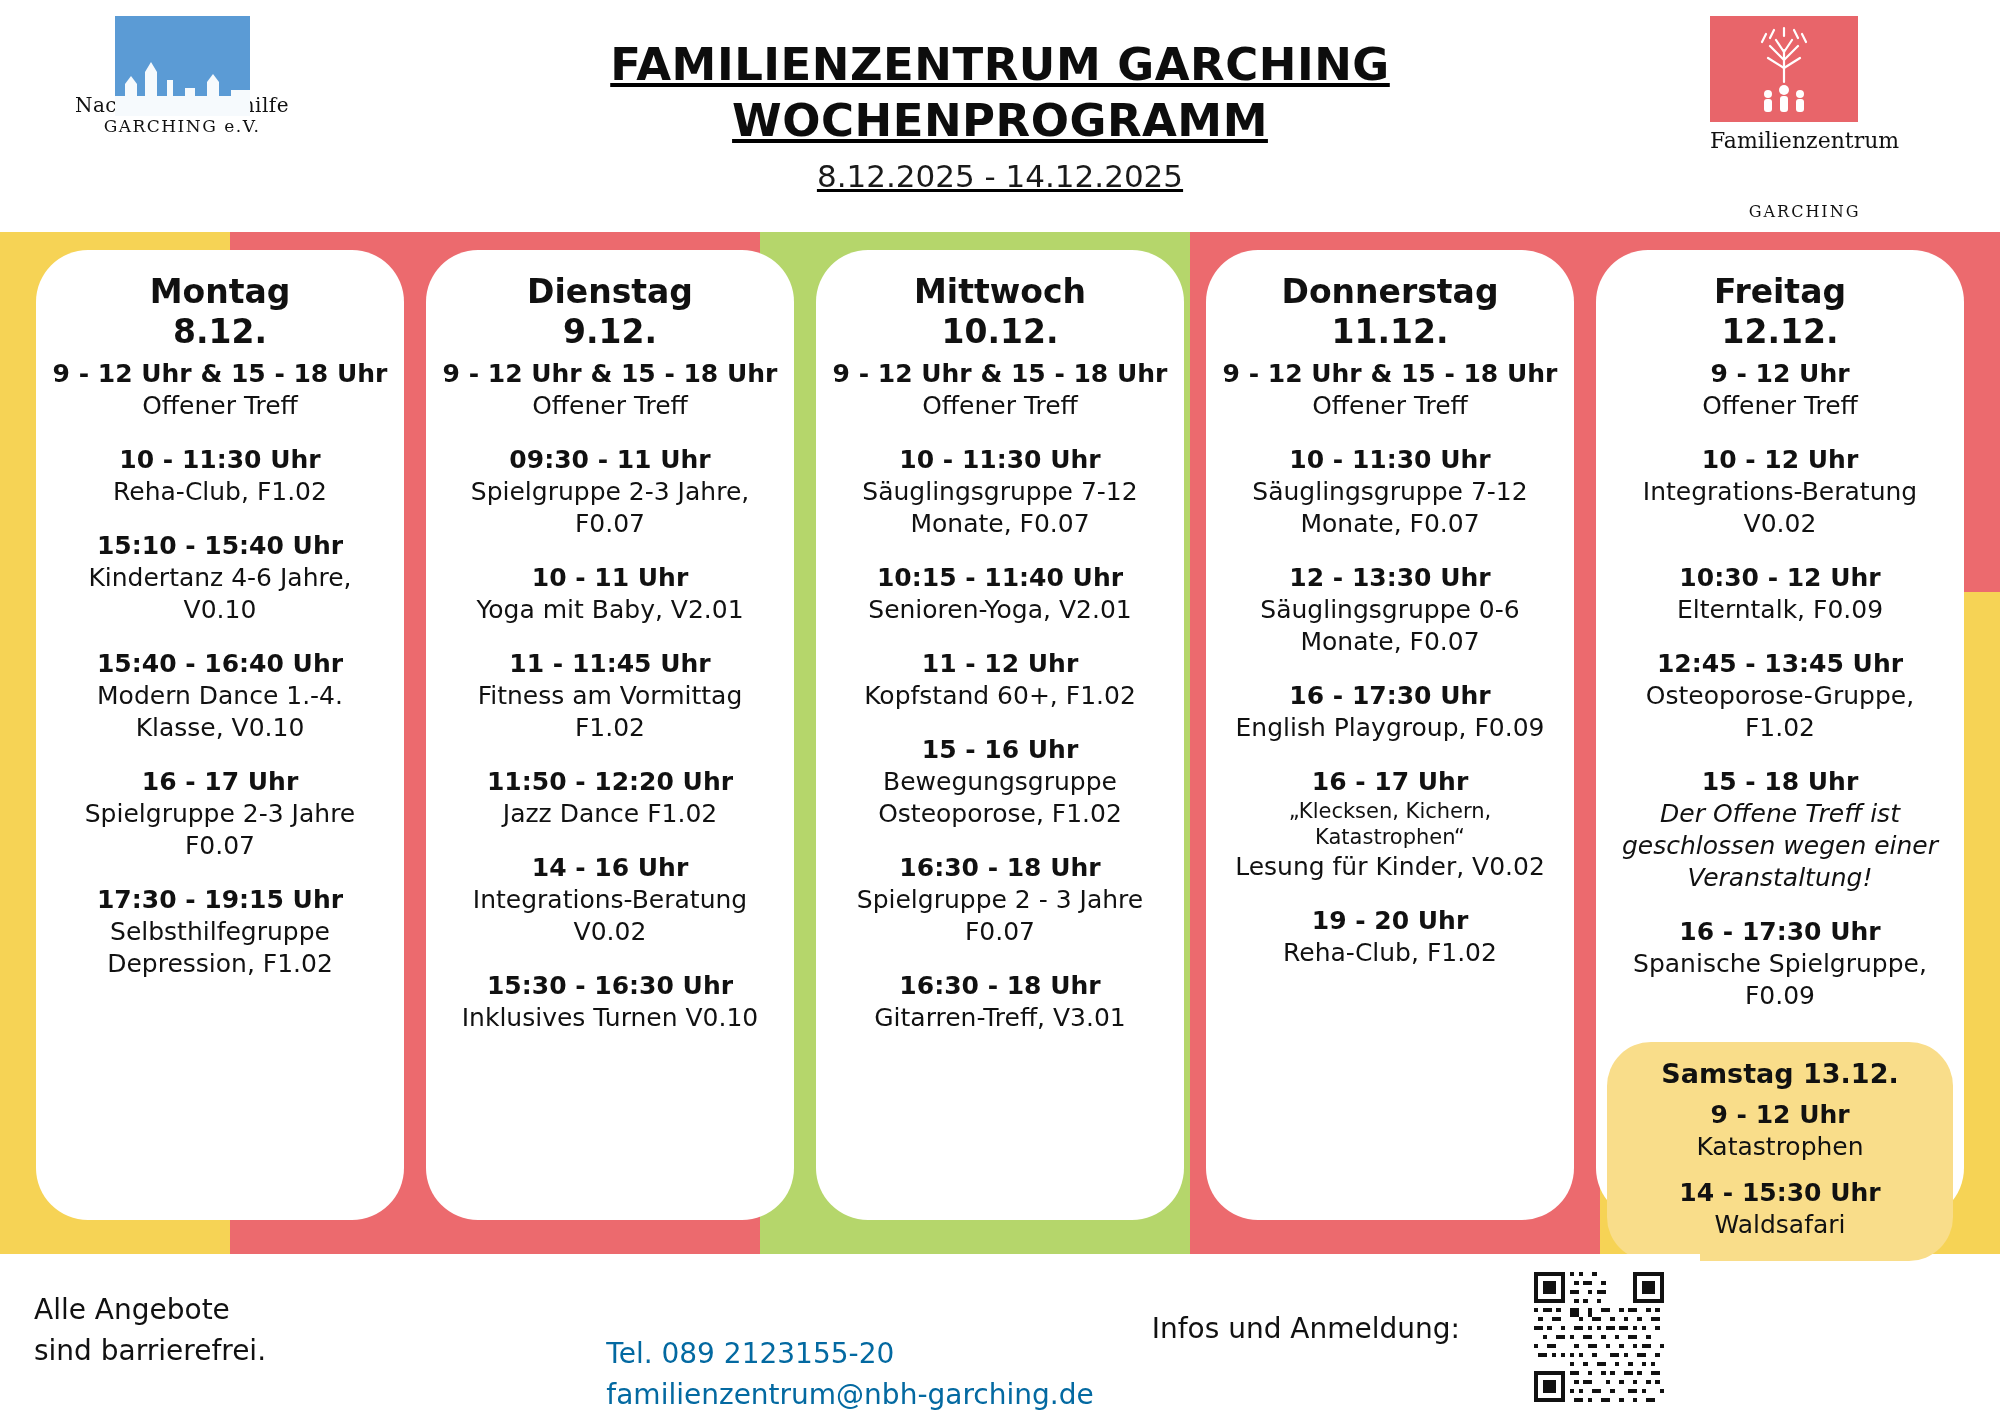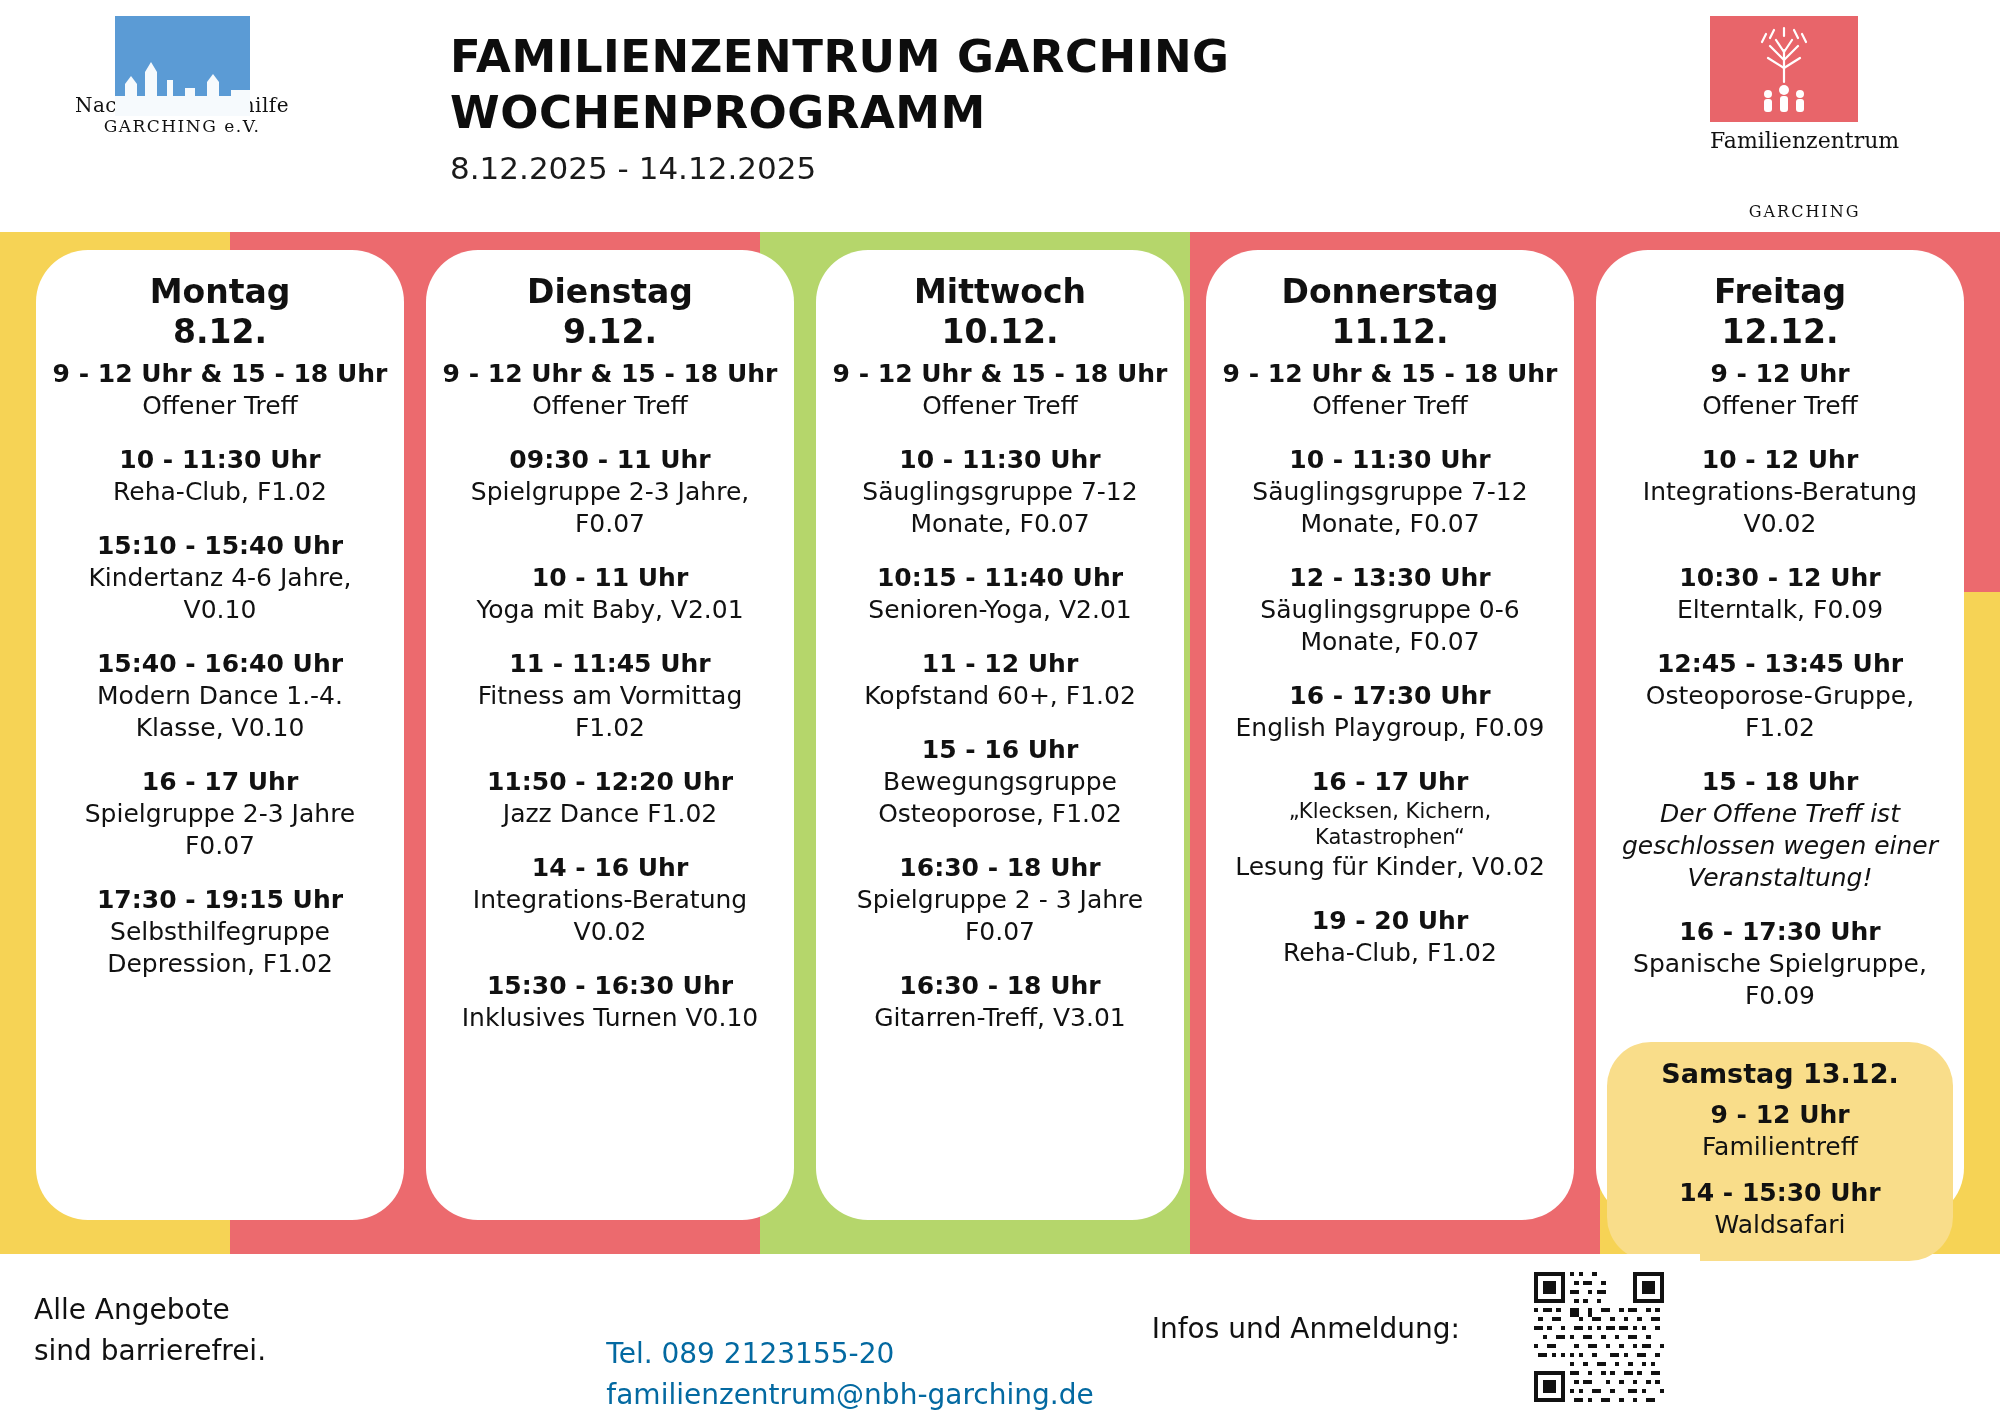--- a/index.html
+++ b/index.html
@@ -39,22 +39,24 @@
     text-align: center;
     font-family: "DejaVu Serif", "Liberation Serif", serif;
     line-height: 1.15;
   }
   .logo-left .nbh-text .l1 { font-size: 20px; letter-spacing: .5px; color: #111; }
   .logo-left .nbh-text .l2 { font-size: 17px; letter-spacing: 1.5px; color: #111; }
 
   .title-block {
     position: absolute;
     left: 50%; transform: translateX(-50%);
-    top: 29px;
+    top: 37px;
+    text-align: center;
     width: 1100px;
+    text-decoration: underline;
   }
   .title-block .t1 {
     font-size: 45px; font-weight: bold; letter-spacing: .5px; color: #0d0d0d;
     line-height: 1.25;
   }
   .title-block .t2 {
     font-size: 45px; font-weight: bold; letter-spacing: .5px; color: #0d0d0d;
     line-height: 1.25;
   }
   .title-block .t3 {
@@ -398,21 +400,21 @@
       <div class="event">
         <div class="time">16 - 17:30 Uhr</div>
         <div class="desc">Spanische Spielgruppe, F0.09</div>
       </div>
     </div>
 
     <div class="saturday">
       <div class="sat-title">Samstag 13.12.</div>
       <div class="event">
         <div class="time">9 - 12 Uhr</div>
-        <div class="desc">Familientreff</div>
+        <div class="desc">Katastrophen</div>
       </div>
       <div class="event">
         <div class="time">14 - 15:30 Uhr</div>
         <div class="desc">Waldsafari</div>
       </div>
     </div>
   </div>
 
 </div>
 

